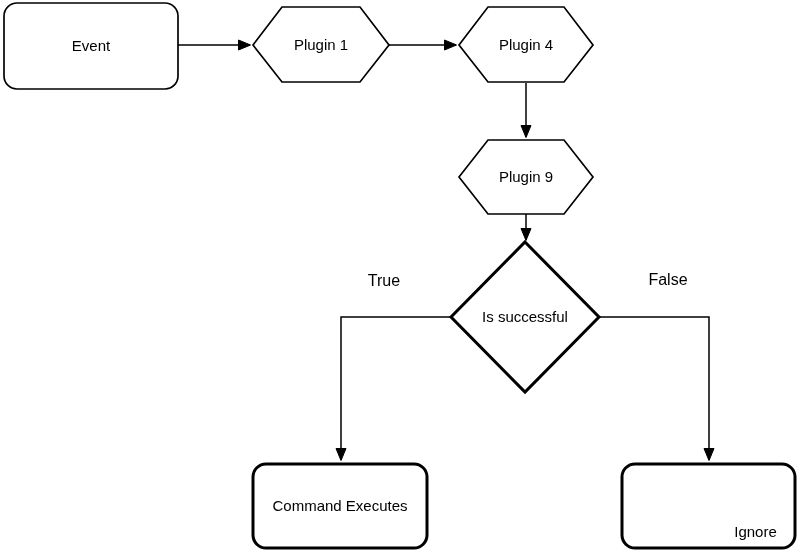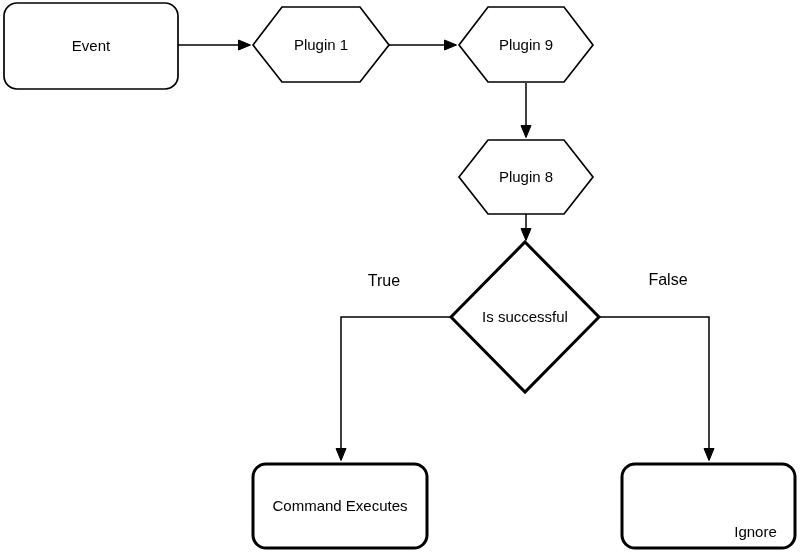--- a/index.html
+++ b/index.html
@@ -85,22 +85,22 @@
     <polygon class="shape-thin" points="253,45 282,7 360,7 389,45 360,82 282,82"></polygon>
     <polygon class="shape-thin" points="459,45 488,7 564,7 593,45 564,82 488,82"></polygon>
     <polygon class="shape-thin" points="459,177 488,140 564,140 593,177 564,214 488,214"></polygon>
     <polygon class="shape-thick" points="525,242 599,317 525,392 451,317"></polygon>
     <rect class="shape-thick" x="253" y="464" width="174" height="84" rx="13" ry="13"></rect>
     <rect class="shape-thick" x="622" y="464" width="173" height="84" rx="13" ry="13"></rect>
   </svg>
 
   <div class="node-label" style="left:4px; top:3px; width:174px; height:86px;">Event</div>
   <div class="node-label" style="left:253px; top:7px; width:136px; height:75px;">Plugin 1</div>
-  <div class="node-label" style="left:459px; top:7px; width:134px; height:75px;">Plugin 9</div>
-  <div class="node-label" style="left:459px; top:140px; width:134px; height:74px;">Plugin 8</div>
+  <div class="node-label" style="left:459px; top:7px; width:134px; height:75px;">Plugin 4</div>
+  <div class="node-label" style="left:459px; top:140px; width:134px; height:74px;">Plugin 9</div>
   <div class="node-label" style="left:451px; top:242px; width:148px; height:150px;">Is successful</div>
   <div class="node-label" style="left:253px; top:464px; width:174px; height:84px;">Command Executes</div>
   <div class="node-label" style="left:622px; top:490px; width:173px; height:84px;padding-left:47px;">Ignore</div>
 
   <div class="edge-label" style="left:344px; top:269px; width:80px; height:24px;">True</div>
   <div class="edge-label" style="left:628px; top:268px; width:80px; height:24px;">False</div>
 
 </div>
 
 </body></html>

